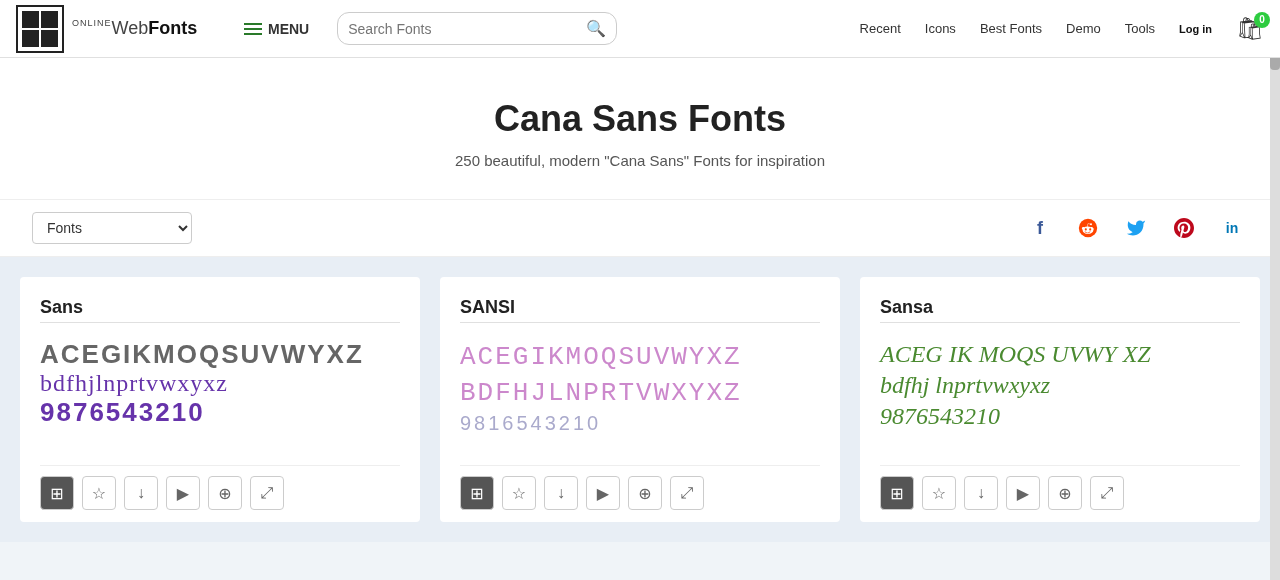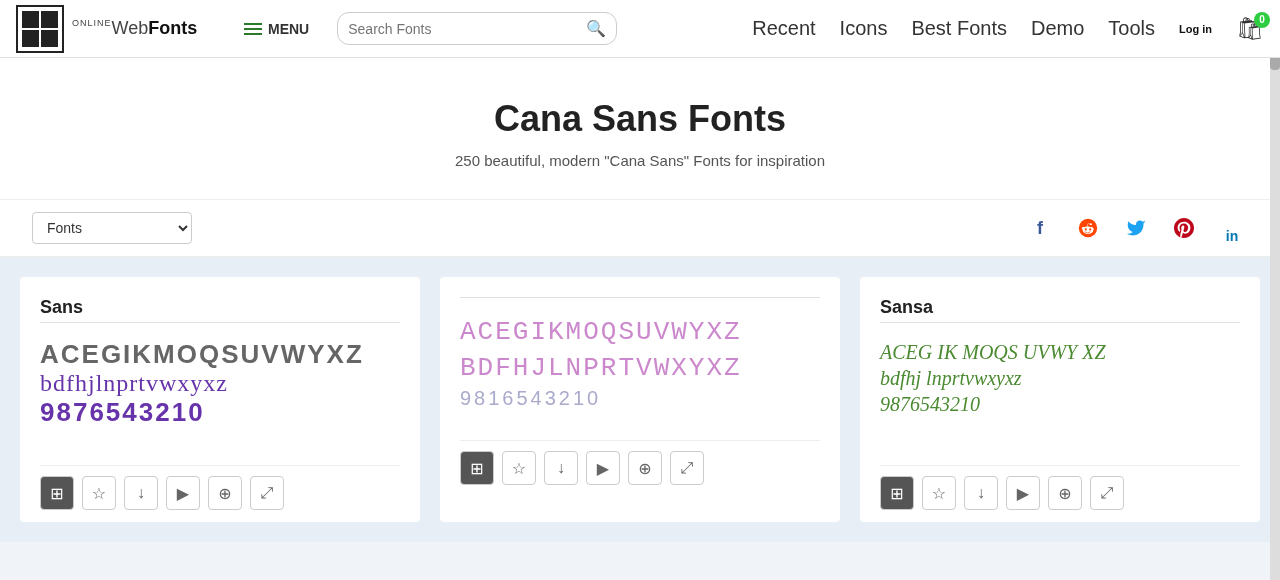--- a/index.html
+++ b/index.html
@@ -103,21 +103,21 @@
 
     .nav-links {
       display: flex;
       gap: 24px;
       margin-left: auto;
       align-items: center;
     }
     .nav-link {
       text-decoration: none;
       color: #333;
-      font-size: 20px;
+      font-size: 13px;
       cursor: pointer;
     }
     .login-link {
       font-weight: bold;
       color: #111;
       text-decoration: none;
       font-size: 11px;
       cursor: pointer;
     }
     .cart-btn {
@@ -260,21 +260,21 @@
       font-family: 'Courier New', monospace;
       line-height: 1.4;
     }
     .sansi-nums {
       font-size: 20px;
       color: #aaaacc;
       letter-spacing: 3px;
     }
     
     .sansa-text {
-      font-size: 20px;
+      font-size: 24px;
       color: #4a8a30;
       font-family: 'Brush Script MT', cursive, Georgia, serif;
       line-height: 1.3;
       font-style: italic;
     }
 
     
     .card-actions {
       display: flex;
       gap: 8px;
@@ -395,21 +395,21 @@
     <div class="social-icon" style="color:#1da1f2;">
       <svg width="20" height="20" viewBox="0 0 24 24" fill="#1da1f2">
         <path d="M23 3a10.9 10.9 0 01-3.14 1.53 4.48 4.48 0 00-7.86 3v1A10.66 10.66 0 013 4s-4 9 5 13a11.64 11.64 0 01-7 2c9 5 20 0 20-11.5a4.5 4.5 0 00-.08-.83A7.72 7.72 0 0023 3z"></path>
       </svg>
     </div>
     <div class="social-icon" style="color:#bd081c;">
       <svg width="20" height="20" viewBox="0 0 24 24" fill="#bd081c">
         <path d="M12 0C5.373 0 0 5.373 0 12c0 5.084 3.163 9.426 7.627 11.174-.105-.949-.2-2.405.042-3.441.218-.937 1.407-5.965 1.407-5.965s-.359-.719-.359-1.782c0-1.668.967-2.914 2.171-2.914 1.023 0 1.518.769 1.518 1.69 0 1.029-.655 2.568-.994 3.995-.283 1.194.599 2.169 1.777 2.169 2.133 0 3.772-2.249 3.772-5.495 0-2.873-2.064-4.882-5.012-4.882-3.414 0-5.418 2.561-5.418 5.207 0 1.031.397 2.138.893 2.738a.36.36 0 01.083.345l-.333 1.36c-.053.22-.174.267-.402.161-1.499-.698-2.436-2.889-2.436-4.649 0-3.785 2.75-7.262 7.929-7.262 4.163 0 7.398 2.967 7.398 6.931 0 4.136-2.607 7.464-6.227 7.464-1.216 0-2.359-.632-2.75-1.378l-.748 2.853c-.271 1.043-1.002 2.35-1.492 3.146C9.57 23.812 10.763 24 12 24c6.627 0 12-5.373 12-12S18.627 0 12 0z"></path>
       </svg>
     </div>
-    <div class="social-icon" style="color:#0077b5; font-weight:bold; font-size:14px;align-items:flex-end;">
+    <div class="social-icon" style="color:#0077b5; font-weight:bold; font-size:14px;">
       <span>in</span>
     </div>
   </div>
 </div>
 
 <div class="cards-section">
   <div class="cards-grid">
 
     <div class="font-card">
       <div class="card-title">Sans</div>
@@ -423,20 +423,21 @@
         <button class="action-btn" title="Grid view">⊞</button>
         <button class="action-btn light" title="Favorite">☆</button>
         <button class="action-btn light" title="Download">↓</button>
         <button class="action-btn light" title="Share">▶</button>
         <button class="action-btn light" title="Web">⊕</button>
         <button class="action-btn light" title="Expand">⤢</button>
       </div>
     </div>
 
     <div class="font-card">
+      <div class="card-title">SANSI</div>
       <hr class="card-divider">
       <div class="card-preview">
         <div class="sansi-upper">
           <div>ACEGIKMOQSUVWYXZ</div>
           <div>BDFHJLNPRTVWXYXZ</div>
         </div>
         <div class="sansi-nums">9816543210</div>
       </div>
       <div class="card-actions">
         <button class="action-btn" title="Grid view">⊞</button>

